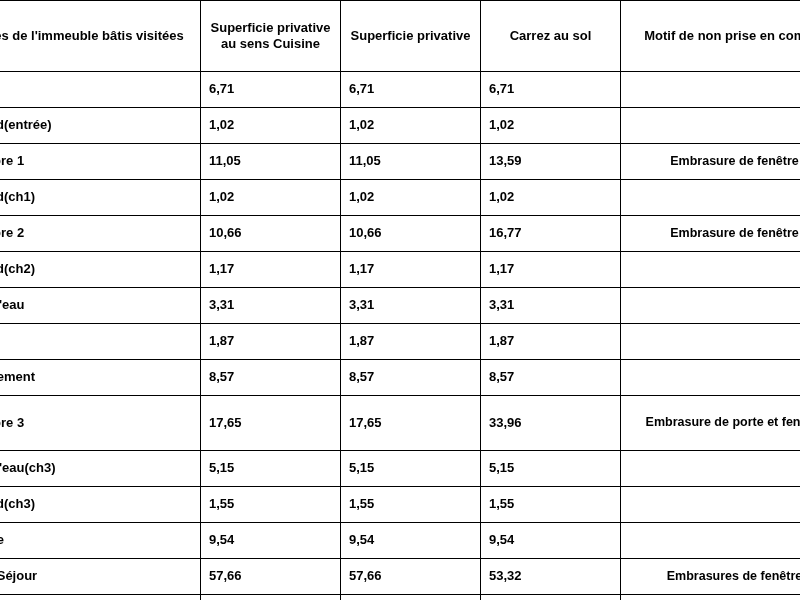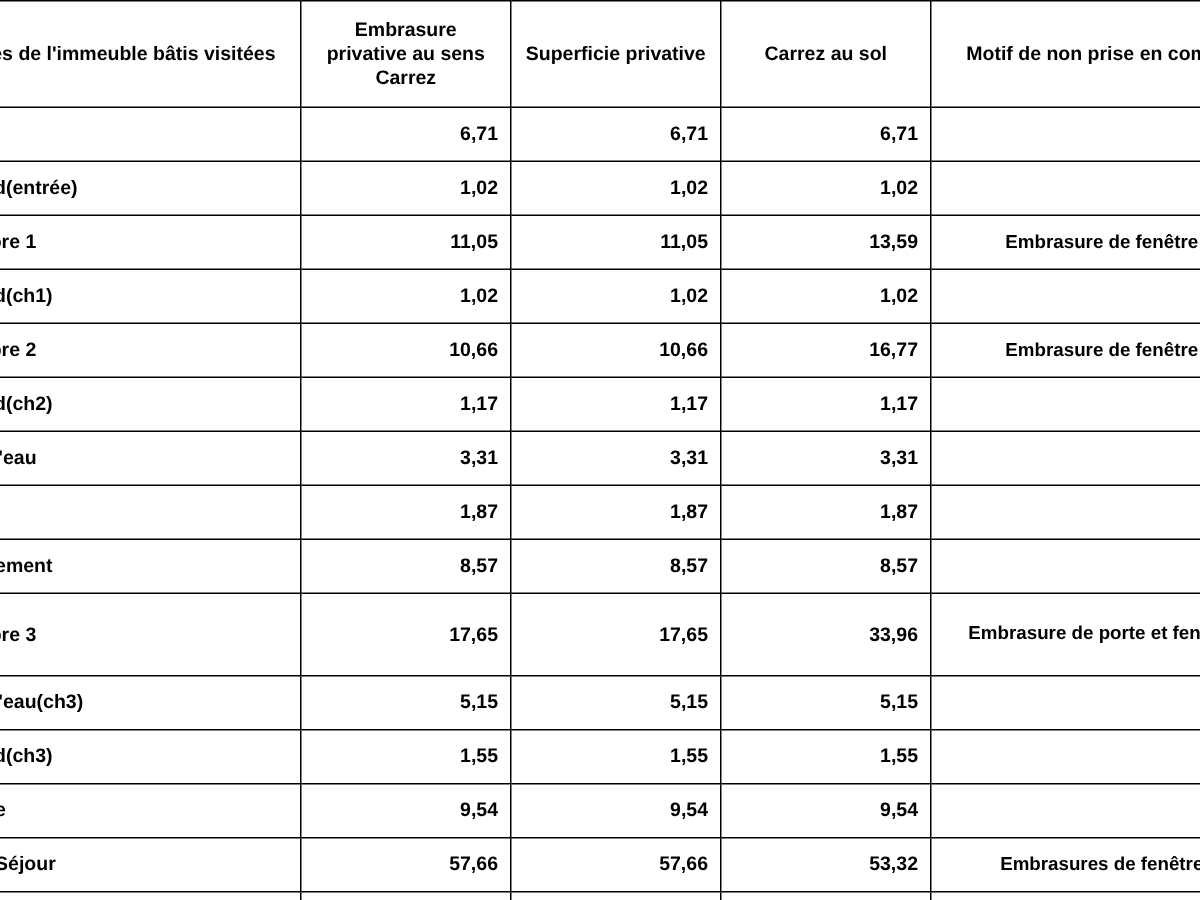--- a/index.html
+++ b/index.html
@@ -51,21 +51,21 @@
   table.measure-table tbody td {
     height: 31px;
     padding: 2px 8px;
     vertical-align: middle;
     font-size: 13px;
   }
   table.measure-table tbody td.name {
     text-align: left;
   }
   table.measure-table tbody td.num {
-    text-align: right;
+    text-align: left;
   }
   table.measure-table tbody td.reason {
     text-align: center;
     font-size: 12.5px;
   }
   table.measure-table tbody tr.tall td {
     height: 50px;
   }
 </style>
 </head>
@@ -76,21 +76,21 @@
     <colgroup>
       <col class="c0">
       <col class="c1">
       <col class="c2">
       <col class="c3">
       <col class="c4">
     </colgroup>
     <thead>
       <tr>
         <th class="col-label">Parties de l'immeuble bâtis visitées</th>
-        <th class="col-label">Embrasure privative au sens Carrez</th>
+        <th class="col-label">Superficie privative au sens Cuisine</th>
         <th class="col-label">Superficie privative</th>
         <th class="col-label">Carrez au sol</th>
         <th class="col-label">Motif de non prise en compte</th>
       </tr>
     </thead>
     <tbody id="table-body">
         <tr>
           <td class="name">Entrée</td>
           <td class="num">6,71</td>
           <td class="num">6,71</td>

